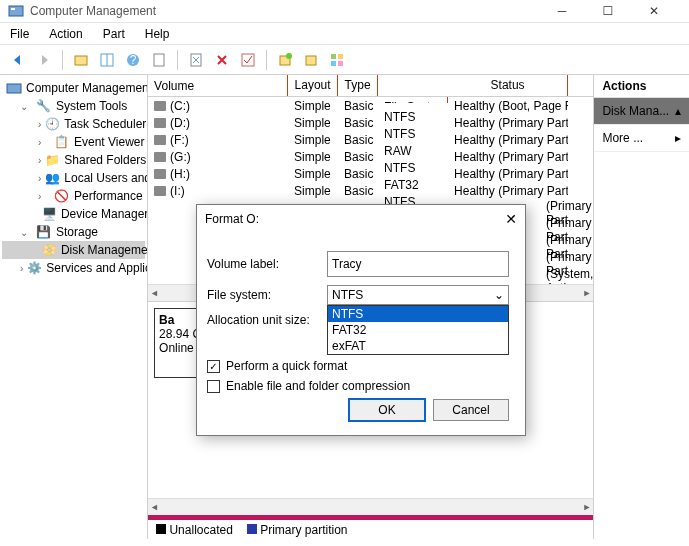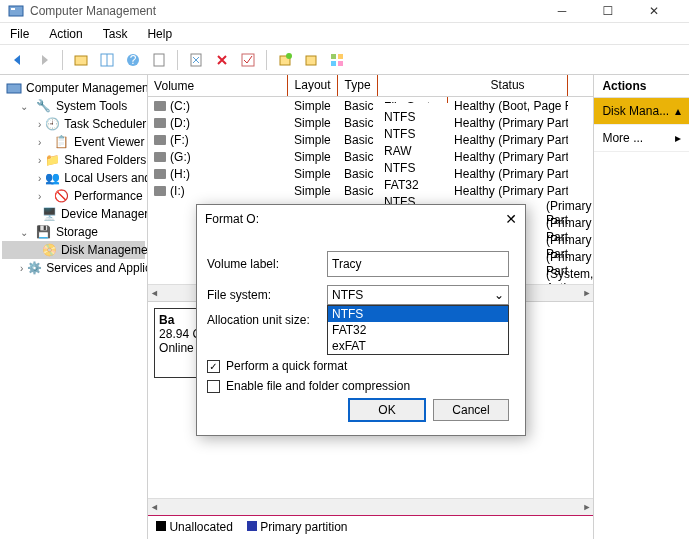--- a/index.html
+++ b/index.html
@@ -30,28 +30,28 @@
 .listrow .cell { padding: 0 6px; overflow: hidden; white-space: nowrap; }
 .c-vol { width: 140px; display:flex; align-items:center; gap:4px;}
 .c-lay { width: 50px; }
 .c-typ { width: 40px; }
 .c-fs  { width: 70px; margin-top: 22px; }
 .c-st  { width: 120px; }
 .diskicon { width:12px; height:10px; background:#888; border-radius:1px; display:inline-block;}
 .bottompanel { border-top: 1px solid #d0d0d0; flex: 1; padding: 6px; display:flex; gap:6px; position:relative;}
 .diskbox { border:1px solid #333; width:62px; height:70px; padding:4px; font-size:11px;}
 .partbox { border:1px solid #333; flex:0 0 170px; height:70px; padding:4px; font-size:11px; background: repeating-linear-gradient(45deg,#fff,#fff 3px,#e8e8e8 3px,#e8e8e8 5px); border-top:4px solid #2838a8;}
-.legend { border-top:1px solid #be185d; height:24px; display:flex; align-items:flex-start; gap:14px; padding:4px 8px;}
+.legend { border-top:5px solid #be185d; height:24px; display:flex; align-items:center; gap:14px; padding:4px 8px;}
 .legend .sw { width:10px; height:10px; display:inline-block;}
 .scrollbar-h { height:17px; background:#f0f0f0; border-top:1px solid #ddd; display:flex; justify-content:space-between; align-items:center; padding:0 2px;}
 .scrollbar-h .arr { color:#666; font-size:9px;}
 .actions { width: 110px; border-left: 1px solid #d0d0d0; }
 .actions .hdr { background:#fff; padding:4px 8px; font-weight:bold; border-bottom:1px solid #ddd;}
 .actions .row { padding:6px 8px; display:flex; justify-content:space-between; align-items:center; border-bottom:1px solid #eee;}
-.actions .row.sel { background:#eab308;}
+.actions .row.sel { background:#737373;}
 
 .dialog { position:absolute; left:196px; top:204px; width:330px; background:#fff; border:1px solid #777; box-shadow:3px 3px 14px rgba(0,0,0,.3); z-index:10;}
 .dialog .dtitle { height:28px; display:flex; align-items:center; padding:5px 8px; }
 .dialog .dtitle .t { flex:1;}
 .dialog .dtitle .x { width:30px; text-align:right; font-size:14px;}
 .dialog .body { padding:10px 16px 14px 10px;}
 .dialog .row { display:flex; align-items:center; margin:8px 0;}
 .dialog .row .lab { width:120px;}
 .dialog .row .inp { flex:1; border:1px solid #888; height:26px; padding:0 4px; background:#fff;}
 .dialog .combo { position:relative; flex:1;}
@@ -78,21 +78,21 @@
   </span>
   <span class="title">Computer Management</span>
   <div class="winbtn">─</div>
   <div class="winbtn">☐</div>
   <div class="winbtn">✕</div>
 </div>
 
 <div class="menubar">
   <span>File</span>
   <span>Action</span>
-  <span>Task</span>
+  <span>Part</span>
   <span>Help</span>
 </div>
 
 <div class="toolbar">
   <div class="btn">
       <svg width="16" height="16">
         <path d="M10 3 L4 8 L10 13" fill="#2a7ad4"></path>
       </svg>
     </div>
   <div class="btn">

